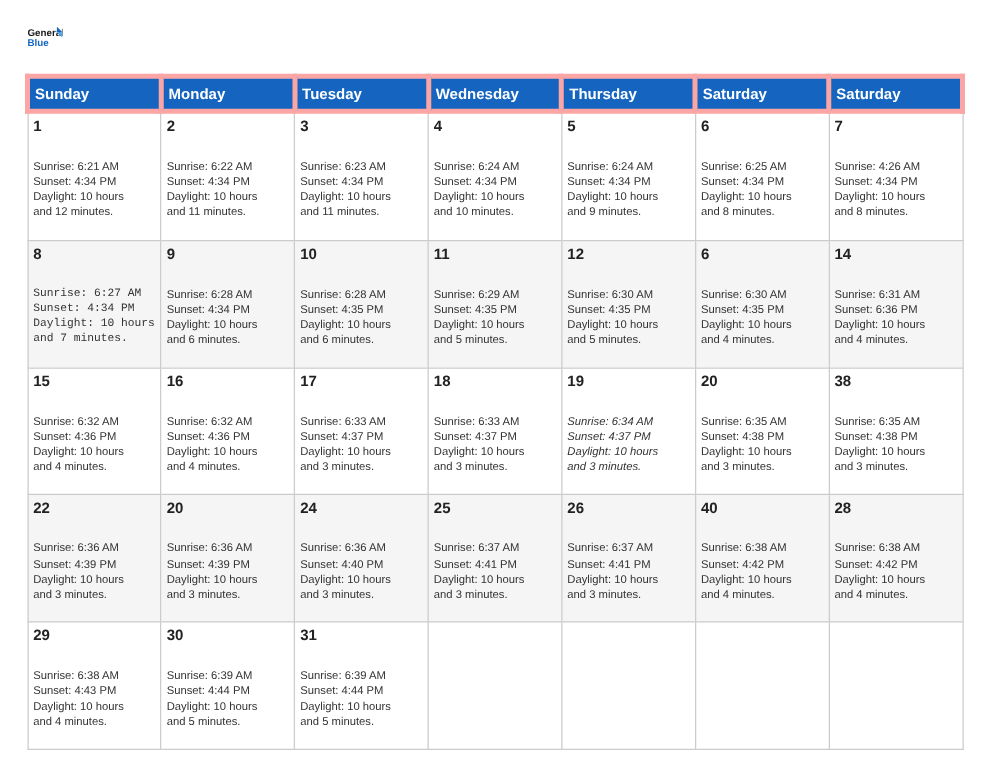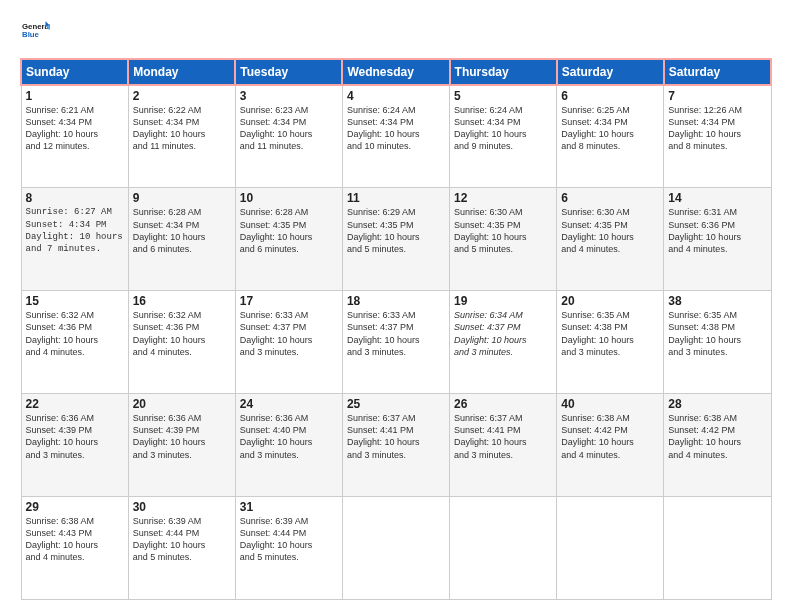--- a/index.html
+++ b/index.html
@@ -52,21 +52,21 @@
       flex: 1;
       table-layout: fixed;
     }
     .calendar-table th {
       background-color: #1565c0;
       color: #fff;
       font-size: 12px;
       font-weight: bold;
       padding: 5px 4px;
       text-align: left;
-      border: 2px solid #fca5a5;
+      border: 4px solid #fca5a5;
     }
     .calendar-table td {
       vertical-align: top;
       border: 1px solid #ccc;
       padding: 3px 4px;
       font-size: 9.5px;
       color: #222;
       background: #fff;
       height: 76px;
     }
@@ -76,20 +76,21 @@
     .day-number {
       font-size: 12px;
       font-weight: bold;
       display: block;
       margin-bottom: 1px;
     }
     .day-info {
       font-size: 9px;
       line-height: 1.35;
       color: #333;
+      margin-top: 19px;
     }
     .empty-cell {
       background: #fff !important;
     }
   </style>
 </head>
 <body>
 
 <div class="page">
   <div class="header">
@@ -160,21 +161,21 @@
           </td>
           <td>
             <span class="day-number">6</span>
             <div class="day-info" style="white-space: pre-line;">Sunrise: 6:25 AM
 Sunset: 4:34 PM
 Daylight: 10 hours
 and 8 minutes.</div>
           </td>
           <td>
             <span class="day-number">7</span>
-            <div class="day-info" style="white-space: pre-line;">Sunrise: 12:26 AM
+            <div class="day-info" style="white-space: pre-line;">Sunrise: 4:26 AM
 Sunset: 4:34 PM
 Daylight: 10 hours
 and 8 minutes.</div>
           </td>
         </tr>
         <tr>
           <td>
             <span class="day-number">8</span>
             <div class="day-info" style="white-space: pre-line; font-family: Liberation Mono, monospace;">Sunrise: 6:27 AM
 Sunset: 4:34 PM

